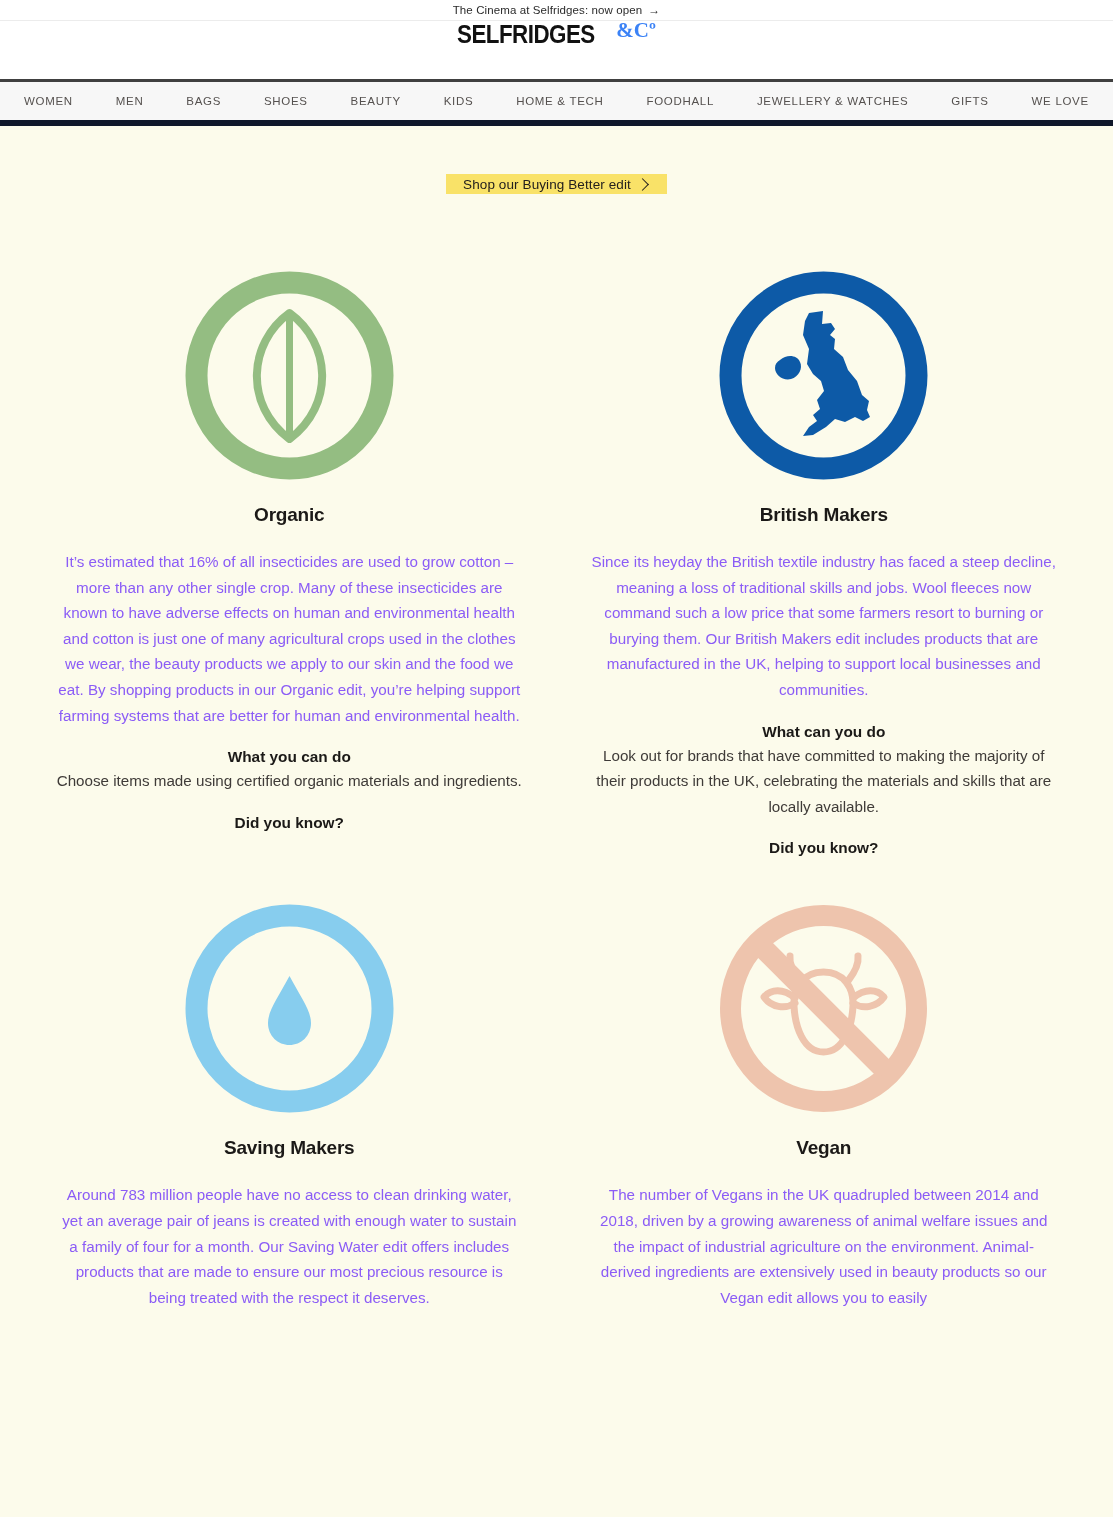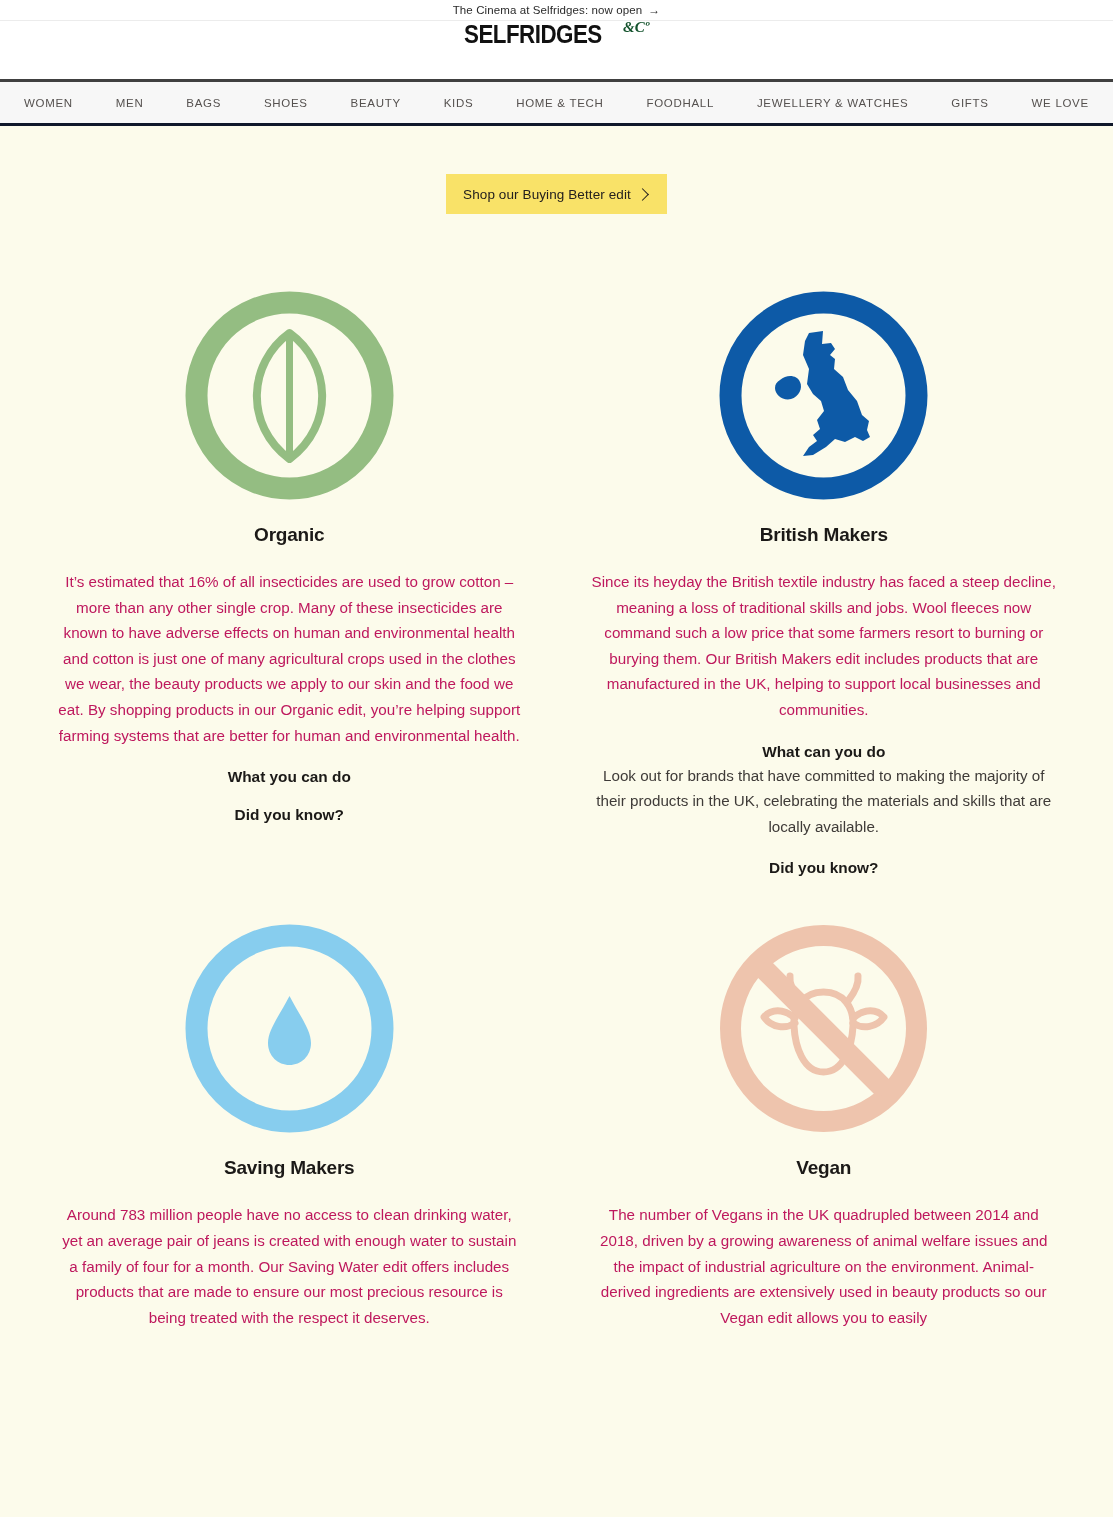--- a/index.html
+++ b/index.html
@@ -48,33 +48,32 @@
     font-weight: 700;
     font-size: 26px;
     letter-spacing: -0.6px;
     color: #111111;
     transform: scaleX(0.86);
     transform-origin: left center;
   }
   .logo-co {
     font-family: "Liberation Serif", serif;
     font-weight: 700;
-    font-size: 15px;
-    color: #14532d;
+    font-size: 21px;
+    color: #3b82f6;
     margin-left: -1px;
     position: relative;
     top: -1px;
-    font-style: italic;
   }
 
   
   .mainnav {
     height: 44px;
     background: #f7f7f7;
-    border-bottom: 3px solid #0f172a;
+    border-bottom: 6px solid #0f172a;
     display: flex;
     align-items: center;
     padding: 0 22px;
   }
   .nav-list {
     display: flex;
     align-items: center;
     width: 100%;
     justify-content: space-between;
     list-style: none;
@@ -92,21 +91,21 @@
   .page {
     background: #fcfbeb;
     min-height: 1391px;
     padding-top: 48px;
   }
 
   .cta-wrap { display: flex; justify-content: center; }
   .cta-button {
     background: #f9e268;
     border: none;
-    height: 40px;
+    height: 20px;
     padding: 0 17px;
     display: flex;
     align-items: center;
     gap: 7px;
     cursor: pointer;
     font-family: "Liberation Sans", sans-serif;
   }
   .cta-label {
     font-size: 13.5px;
     color: #23201e;
@@ -144,21 +143,21 @@
     margin-top: 22px;
     font-size: 19px;
     font-weight: 700;
     color: #1b1917;
     letter-spacing: -0.2px;
   }
   .pillar-body {
     margin-top: 23px;
     font-size: 15.2px;
     line-height: 25.6px;
-    color: #be185d;
+    color: #8b5cf6;
     text-align: center;
     max-width: 470px;
   }
   .sub-head {
     margin-top: 20px;
     font-size: 15.4px;
     font-weight: 700;
     color: #1b1917;
     text-align: right;
   }
@@ -217,20 +216,21 @@
 
     <article class="pillar">
       <svg class="pillar-icon" viewBox="0 0 213 213">
         <circle cx="106.5" cy="106.5" r="93" fill="none" stroke="#94bd82" stroke-width="22"></circle>
         <path d="M106.5 44 C 148 74, 152 136, 106.5 170 C 61 136, 65 74, 106.5 44 Z" fill="none" stroke="#94bd82" stroke-width="8" stroke-linejoin="round"></path>
         <line x1="106.5" y1="46" x2="106.5" y2="170" stroke="#94bd82" stroke-width="7"></line>
       </svg>
       <h2 class="pillar-title">Organic</h2>
       <p class="pillar-body">It’s estimated that 16% of all insecticides are used to grow cotton – more than any other single crop. Many of these insecticides are known to have adverse effects on human and environmental health and cotton is just one of many agricultural crops used in the clothes we wear, the beauty products we apply to our skin and the food we eat. By shopping products in our Organic edit, you’re helping support farming systems that are better for human and environmental health.</p>
       <h3 class="sub-head">What you can do</h3>
+      <p class="sub-body">Choose items made using certified organic materials and ingredients.</p>
       <h3 class="sub-head">Did you know?</h3>
     </article>
 
     <article class="pillar">
       <svg class="pillar-icon" viewBox="0 0 213 213">
         <circle cx="106.5" cy="106.5" r="93" fill="none" stroke="#0d5aa7" stroke-width="22"></circle>
         <path d="M92 44 L106 42 L105 55 L114 54 L118 60 L113 66 L118 70 L117 80
                  L126 88 L131 101 L140 112 L145 126 L152 132 L150 141 L153 148
                  L146 152 L138 148 L128 153 L118 150 L109 158 L96 166 L86 167
                  L92 158 L100 152 L96 146 L103 140 L100 131 L107 122 L104 112

